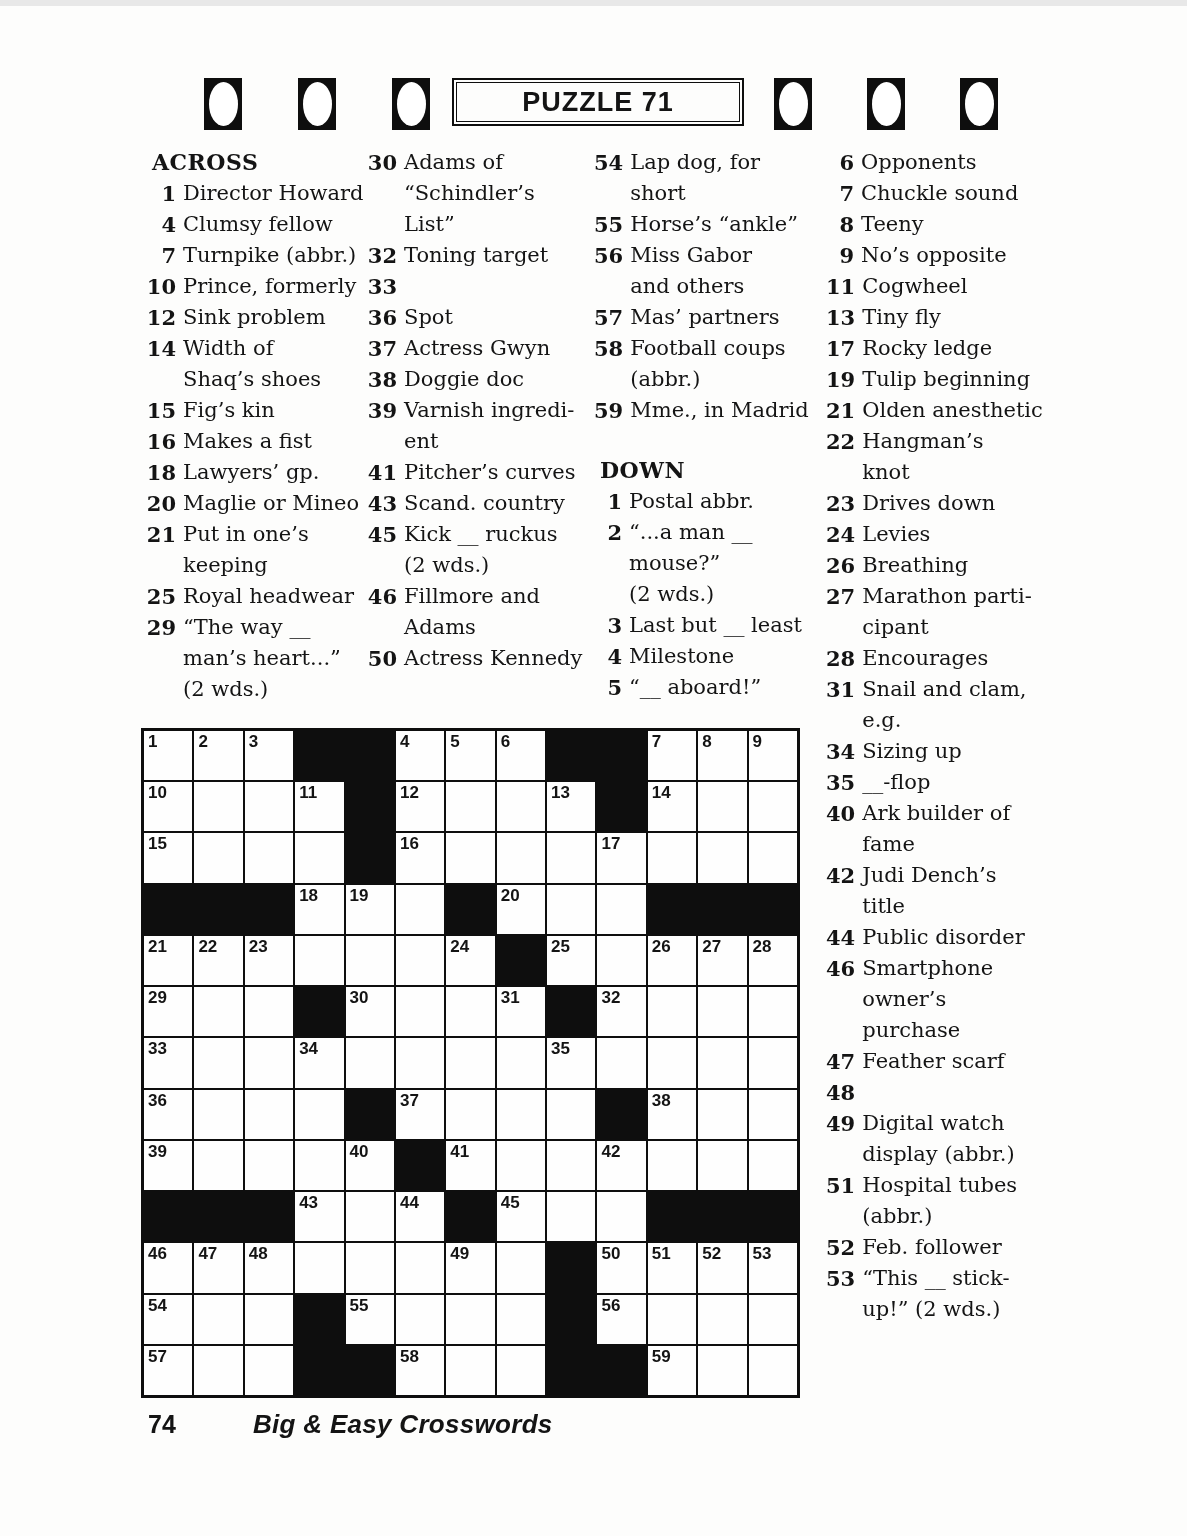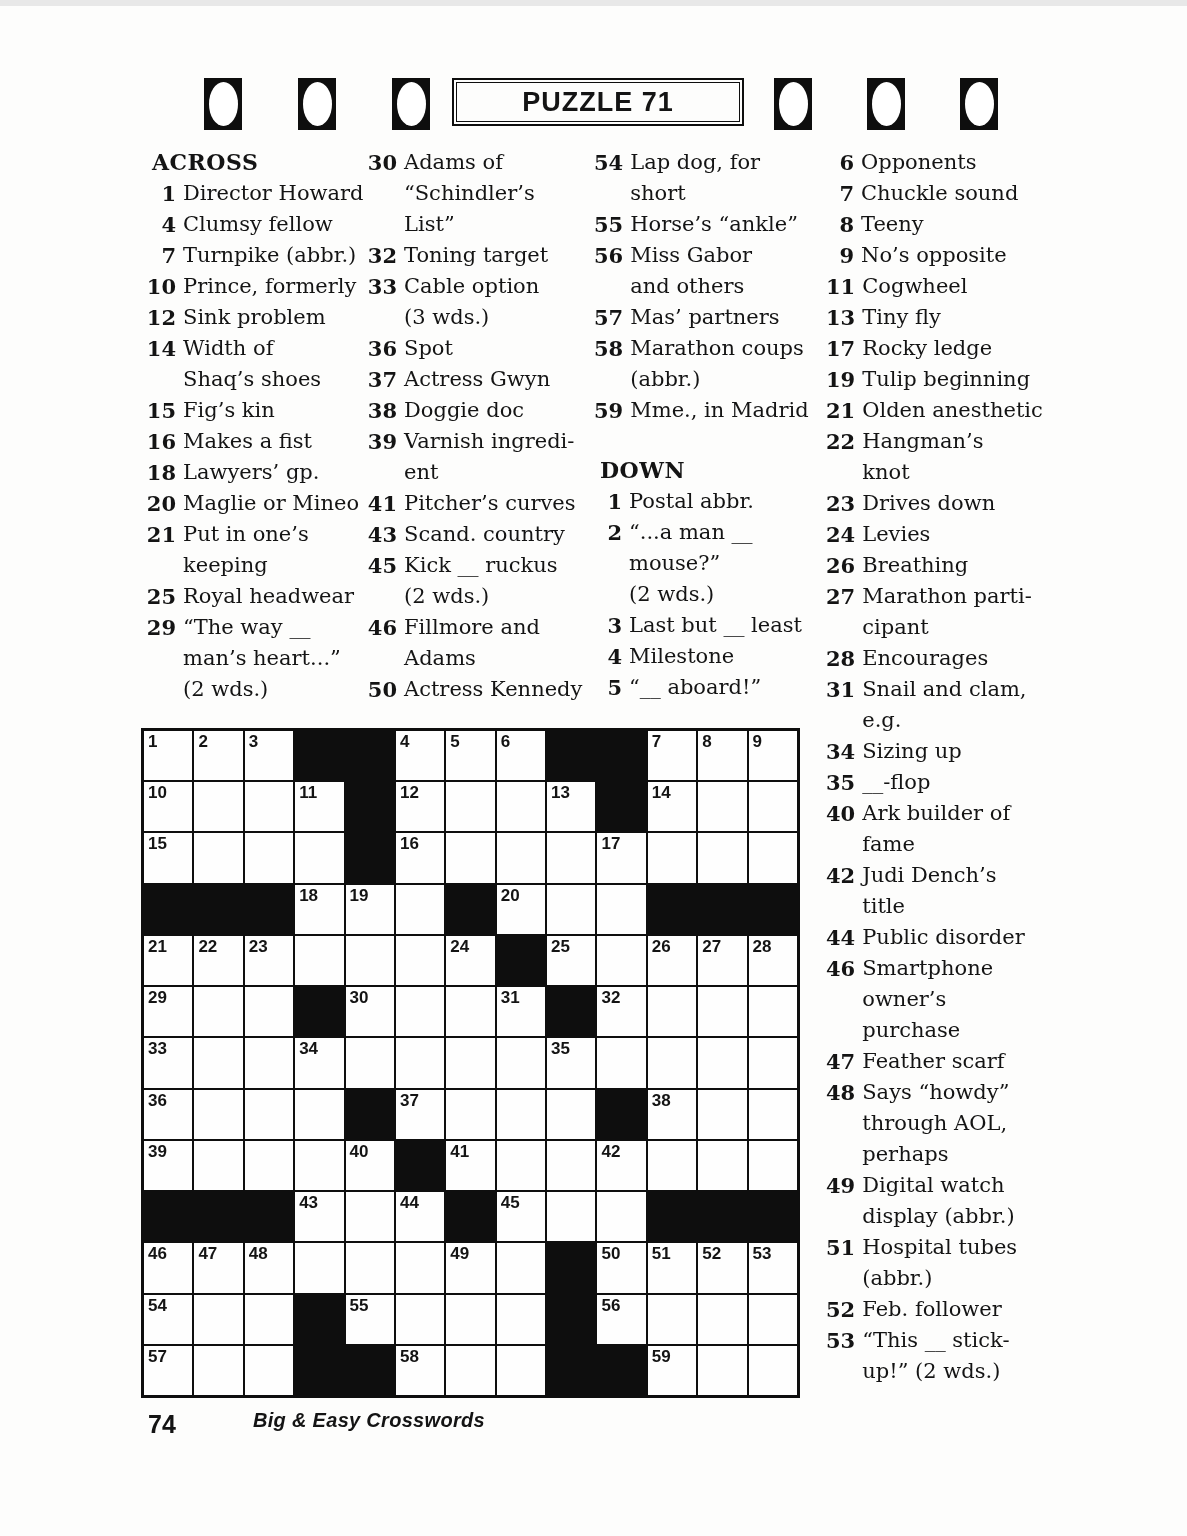--- a/index.html
+++ b/index.html
@@ -47,21 +47,21 @@
     font-family:"Liberation Sans", sans-serif; font-size:17px; font-weight:700;
   }
   
   .page-num {
     position:absolute; left:148px; top:1404px;
     font-family:"Liberation Sans", sans-serif; font-weight:bold; font-size:25px;
   }
   .book-title {
     position:absolute; left:253px; top:1403px;
     font-family:"Liberation Sans", sans-serif; font-weight:bold; font-style:italic;
-    font-size:20px; letter-spacing:0.3px;
+    font-size:26px; letter-spacing:0.3px;
   }
 </style>
 </head>
 <body>
 
 <div class="page">
   <div class="orn-group left" id="orn-left">
       <div class="ornament">
         <div class="oval"></div>
       </div>
@@ -155,22 +155,20 @@
           <span class="clue-text">Adams of
 “Schindler’s
 List”</span>
         </div>
         <div class="clue">
           <span class="clue-num">32</span>
           <span class="clue-text">Toning target</span>
         </div>
         <div class="clue">
           <span class="clue-num">33</span>
-          <span class="clue-text">Cable option
-(3 wds.)</span>
         </div>
         <div class="clue">
           <span class="clue-num">36</span>
           <span class="clue-text">Spot</span>
         </div>
         <div class="clue">
           <span class="clue-num">37</span>
           <span class="clue-text">Actress Gwyn</span>
         </div>
         <div class="clue">
@@ -221,21 +219,21 @@
           <span class="clue-num">56</span>
           <span class="clue-text">Miss Gabor
 and others</span>
         </div>
         <div class="clue">
           <span class="clue-num">57</span>
           <span class="clue-text">Mas’ partners</span>
         </div>
         <div class="clue">
           <span class="clue-num">58</span>
-          <span class="clue-text">Marathon coups
+          <span class="clue-text">Football coups
 (abbr.)</span>
         </div>
         <div class="clue">
           <span class="clue-num">59</span>
           <span class="clue-text">Mme., in Madrid</span>
         </div>
       </div>
       <div class="clue-section">
         <div class="clue-header">DOWN</div>
         <div class="clue">
@@ -358,23 +356,20 @@
           <span class="clue-text">Smartphone
 owner’s
 purchase</span>
         </div>
         <div class="clue">
           <span class="clue-num">47</span>
           <span class="clue-text">Feather scarf</span>
         </div>
         <div class="clue">
           <span class="clue-num">48</span>
-          <span class="clue-text">Says “howdy”
-through AOL,
-perhaps</span>
         </div>
         <div class="clue">
           <span class="clue-num">49</span>
           <span class="clue-text">Digital watch
 display (abbr.)</span>
         </div>
         <div class="clue">
           <span class="clue-num">51</span>
           <span class="clue-text">Hospital tubes
 (abbr.)</span>

